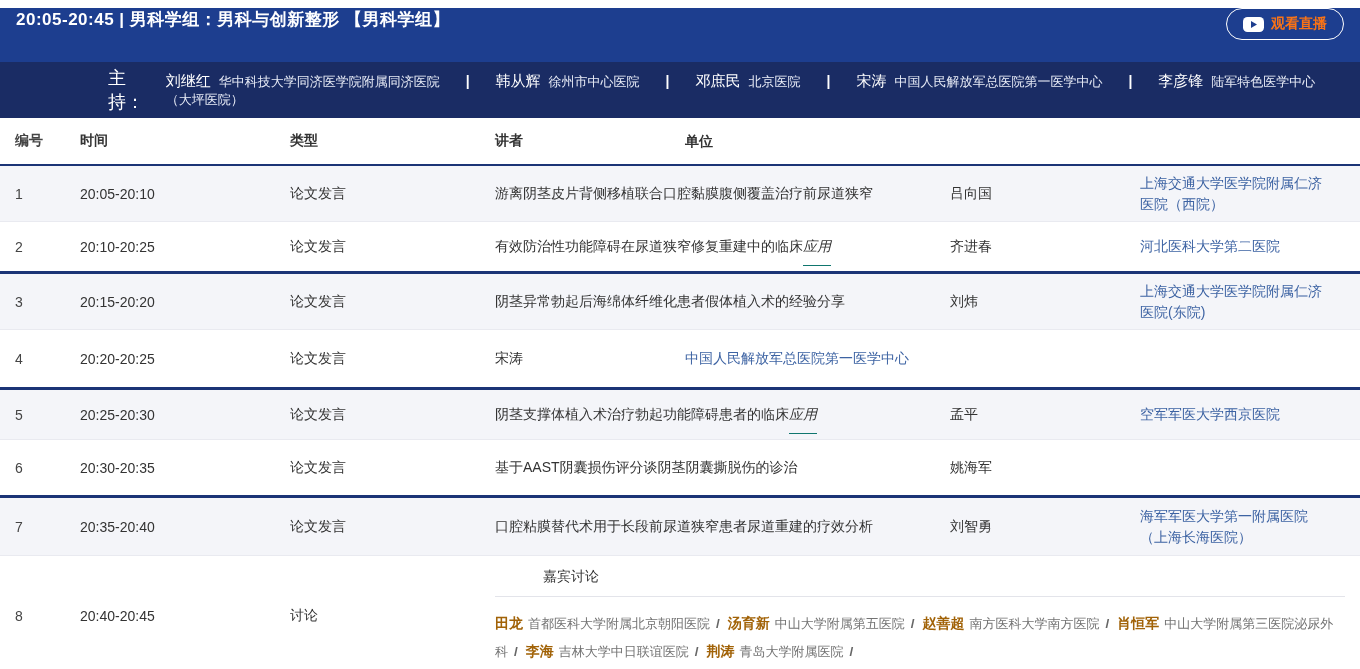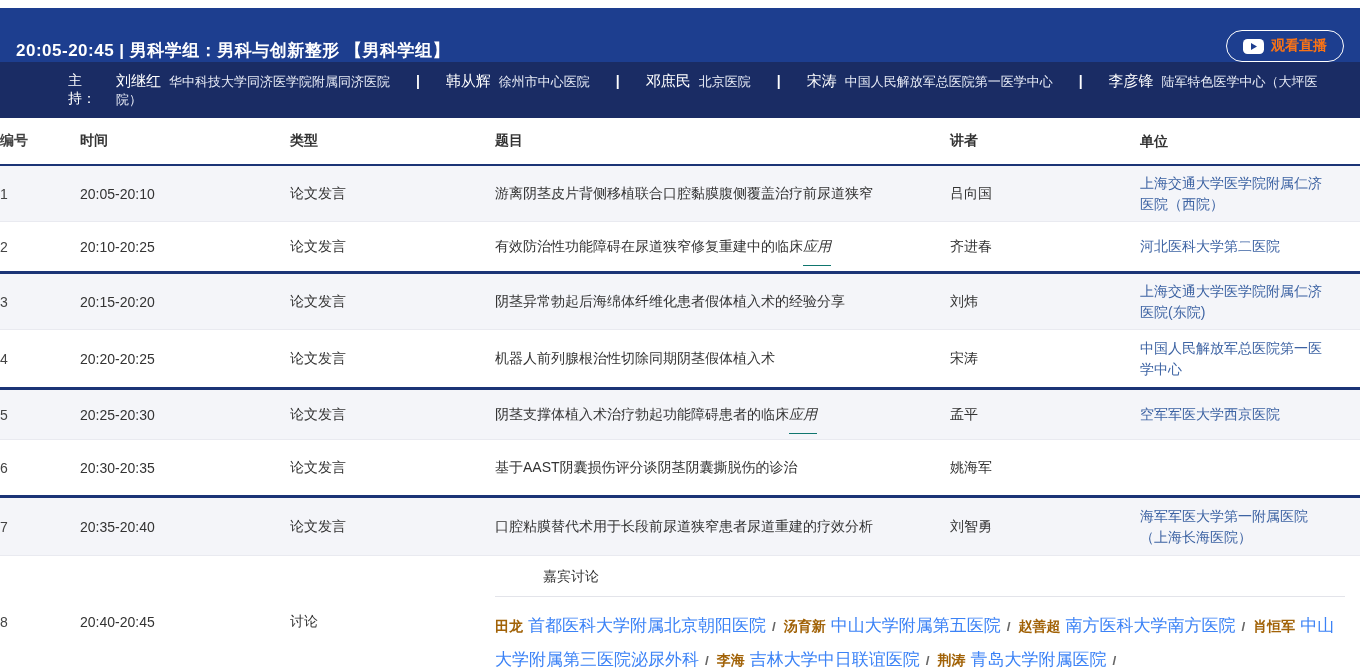--- a/index.html
+++ b/index.html
@@ -5,71 +5,71 @@
   * { margin:0; padding:0; box-sizing:border-box; }
   body {
     font-family: "Liberation Sans", "DejaVu Sans", sans-serif;
     background:#fff; width:1360px; height:669px; overflow:hidden;
   }
   .page { width:1360px; padding-top:8px; }
 
   
   .topbar {
     height:54px; background:#1d3e8f; color:#fff;
-    display:flex; align-items:flex-end; justify-content:space-between;
+    display:flex; align-items:flex-start; justify-content:space-between;
     padding:0 16px;
   }
   .topbar-title { font-size:17px; font-weight:bold; letter-spacing:0.5px; }
   .live-btn {
     display:flex; align-items:center; gap:7px;
     background:transparent; border:1.5px solid #fff; border-radius:17px;
     color:#f97316; font-size:14px; font-weight:bold; padding:6px 16px;
     cursor:pointer; font-family:inherit;
   }
   .live-icon { display:flex; align-items:center; }
 
   
   .hostsbar {
     min-height:56px; background:#1a2c64; color:#fff;
     display:flex; align-items:center; padding:0 20px 0 68px;
     font-size:13px;
   }
-  .hosts-label { font-size:14px; margin-right:6px; }
+  .hosts-label { font-size:18px; margin-right:6px;margin-left:40px; }
   .host-name { font-size:15px; font-weight:normal; margin-right:8px; }
   .host-org { font-size:13px; color:#e8ecf7; }
   .host-sep { font-weight:bold; margin:0 26px; font-size:14px; }
 
   
   .thead {
     display:flex; align-items:center; height:48px;
     border-bottom:2px solid #1b3476;
     font-weight:bold; font-size:14px; color:#333;
   }
   .row { display:flex; align-items:center; font-size:14px; color:#333; }
   .row.light { background:#f4f5f9; }
   .row.white { background:#ffffff; }
   .row { border-bottom:1px solid #e9eaf0; }
   .row.section-end { border-bottom:3px solid #1b3476; }
 
-  .col-no     { width:80px; color:#444; }
+  .col-no     { width:80px; padding-left:15px; color:#444; }
   .col-time   { width:210px; }
   .col-type   { width:205px; }
   .col-title  { width:455px; padding-right:20px; }
   .col-speaker{ width:190px; }
   .col-org    { flex:1; padding-right:31px; color:#3d63a3; line-height:1.45; }
   .col-title.wide { flex:1; width:auto; padding-right:15px; }
 
   .u-tail { border-bottom:1px solid #0f766e; padding-bottom:11px;font-style:italic; }
 
   
   .disc-label { color:#333; padding:12px 0 10px 0;margin-left:48px; }
   .disc-divider { border-top:1px solid #e3e4ea; margin:0 0 12px 0; }
   .disc-line { line-height:2.0; padding-bottom:10px; font-size:13.5px; }
   .disc-name { font-weight:bold; color:#a16207; font-size:14px; margin-right:5px; }
-  .disc-org  { color:#3b82f6; font-size:17px; }
+  .disc-org  { color:#737373; font-size:13px; }
   .disc-slash{ color:#666; font-weight:bold; margin:0 8px 0 6px; }
 </style>
 </head>
 <body>
 
 <div class="page">
 
   <div class="topbar">
     <div class="topbar-title">20:05-20:45 | 男科学组：男科与创新整形 【男科学组】</div>
     <button class="live-btn">
@@ -86,21 +86,20 @@
   <div class="hostsbar">
     <span class="hosts-label">主持：</span>
     <span id="hosts-list"><span class="host-name">刘继红</span><span class="host-org">华中科技大学同济医学院附属同济医院</span><span class="host-sep">|</span><span class="host-name">韩从辉</span><span class="host-org">徐州市中心医院</span><span class="host-sep">|</span><span class="host-name">邓庶民</span><span class="host-org">北京医院</span><span class="host-sep">|</span><span class="host-name">宋涛</span><span class="host-org">中国人民解放军总医院第一医学中心</span><span class="host-sep">|</span><span class="host-name">李彦锋</span><span class="host-org">陆军特色医学中心（大坪医院）</span></span>
   </div>
 
   <div>
     <div class="thead" id="thead">
         <div class="col-no">编号</div>
         <div class="col-time">时间</div>
         <div class="col-type">类型</div>
-        <div class="col-title">题目</div>
         <div class="col-speaker">讲者</div>
         <div class="col-org" style="color: rgb(51, 51, 51);">单位</div>
       </div>
     <div id="tbody">
         <div class="row light" style="min-height: 56px;">
           <div class="col-no">1</div>
           <div class="col-time">20:05-20:10</div>
           <div class="col-type">论文发言</div>
           <div class="col-title">游离阴茎皮片背侧移植联合口腔黏膜腹侧覆盖治疗前尿道狭窄</div>
           <div class="col-speaker">吕向国</div>
@@ -119,21 +118,20 @@
           <div class="col-time">20:15-20:20</div>
           <div class="col-type">论文发言</div>
           <div class="col-title">阴茎异常勃起后海绵体纤维化患者假体植入术的经验分享</div>
           <div class="col-speaker">刘炜</div>
           <div class="col-org">上海交通大学医学院附属仁济医院(东院)</div>
         </div>
         <div class="row white section-end" style="min-height: 60px;">
           <div class="col-no">4</div>
           <div class="col-time">20:20-20:25</div>
           <div class="col-type">论文发言</div>
-          <div class="col-title">机器人前列腺根治性切除同期阴茎假体植入术</div>
           <div class="col-speaker">宋涛</div>
           <div class="col-org">中国人民解放军总医院第一医学中心</div>
         </div>
         <div class="row light" style="min-height: 50px;">
           <div class="col-no">5</div>
           <div class="col-time">20:25-20:30</div>
           <div class="col-type">论文发言</div>
           <div class="col-title">阴茎支撑体植入术治疗勃起功能障碍患者的临床<span class="u-tail">应用</span></div>
           <div class="col-speaker">孟平</div>
           <div class="col-org">空军军医大学西京医院</div>

